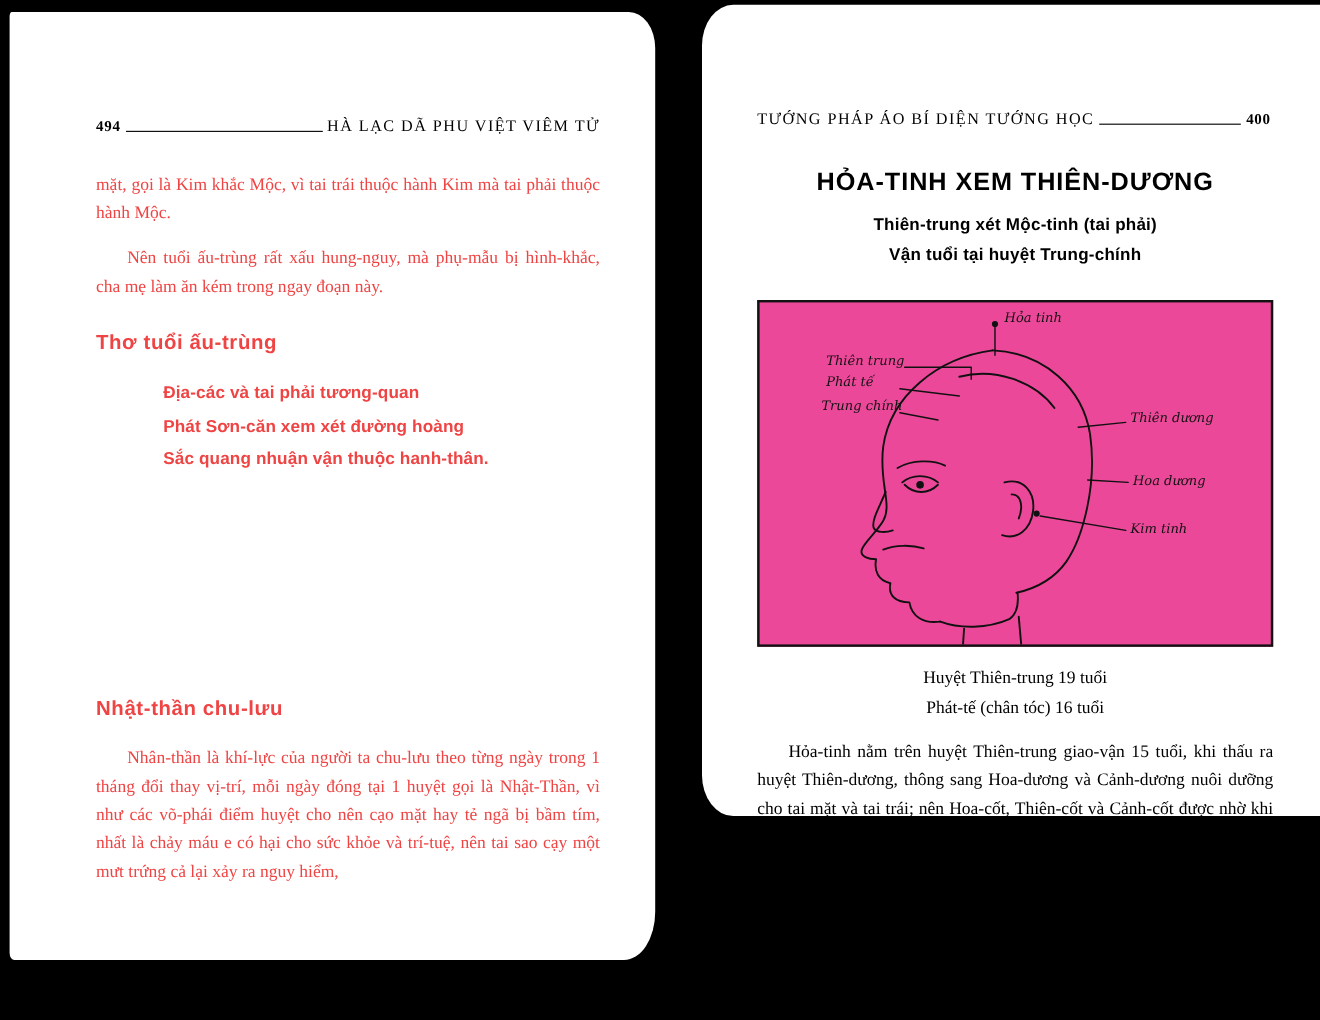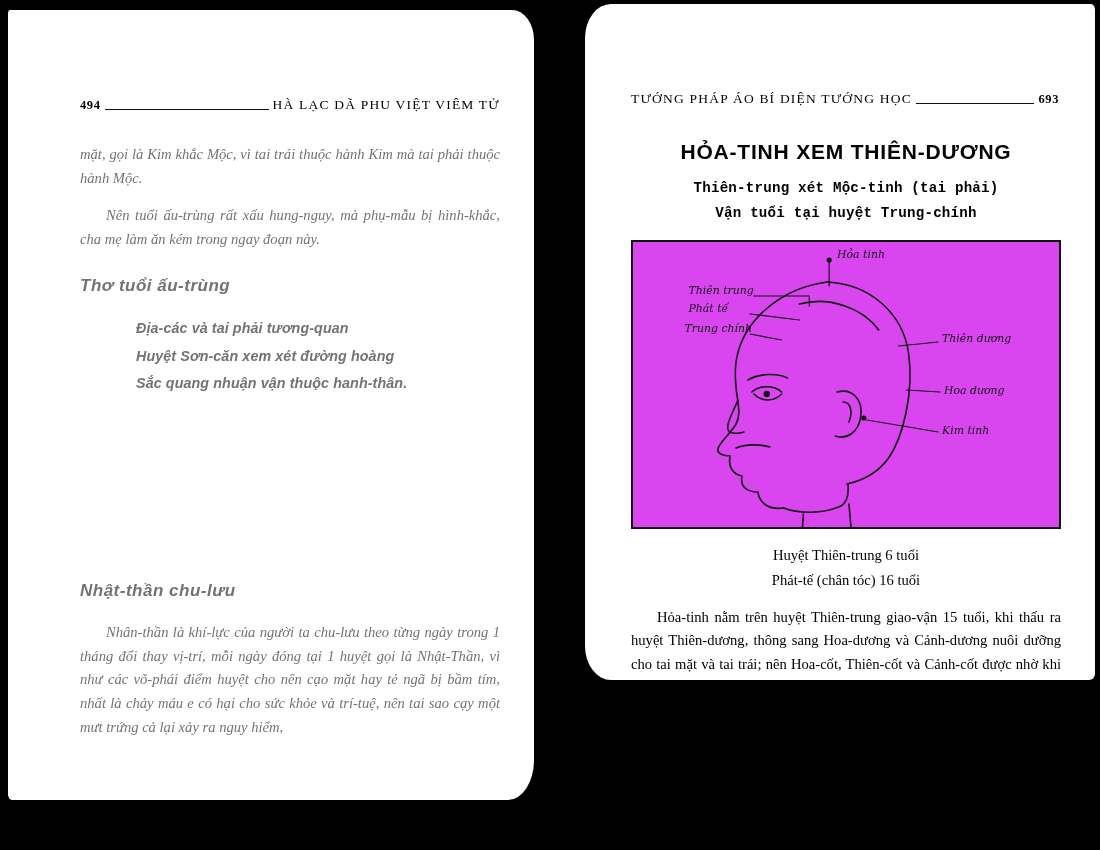--- a/index.html
+++ b/index.html
@@ -11,20 +11,21 @@
     width: 1100px;
     height: 850px;
     position: relative;
     overflow: hidden;
     font-family: "Liberation Serif", serif;
   }
   .page {
     position: absolute;
     background: #ffffff;
     overflow: hidden;
+    padding-left: 12px;
   }
   
   #left-page {
     left: 8px;
     top: 10px;
     width: 526px;
     height: 790px;
     border-radius: 2px 22px 26px 4px / 4px 30px 40px 6px;
     box-shadow: inset 0 0 0 0 #fff;
   }
@@ -85,22 +86,21 @@
     line-height: 1;
     padding-bottom: 1px;
   }
 
   
   .body-col {
     position: absolute;
     font-size: 14.6px;
     line-height: 1.62;
     text-align: justify;
-    color: #737373;
-    font-style: italic;
+    color: #ef4444;
   }
   #left-page .body-col { left: 72px; top: 133px; width: 420px; }
 
   p.para { margin: 0 0 14px 0; text-indent: 0; }
   p.indent { text-indent: 26px; }
 
   h2.section-head {
     text-align: left;
     font-size: 17px;
     font-weight: bold;
@@ -130,34 +130,34 @@
     text-align: center;
     font-family: "Liberation Sans", sans-serif;
     font-weight: bold;
     font-size: 21px;
     letter-spacing: .8px;
     margin: 0 0 12px 0;
     white-space: nowrap;
   }
   .subtitle {
     text-align: center;
-    font-family: Liberation Mono, monospace;
+    font-family: Liberation Sans, sans-serif;
     font-weight: bold;
     font-size: 14.2px;
     line-height: 1.75;
     margin: 0;
     letter-spacing: .2px;
   }
 
   .figure-box {
     position: relative;
-    margin: 14px 0 0 0;
+    margin: 24px 0 0 0;
     border: 2.2px solid #111;
     height: 285px;
-    background: #d946ef;
+    background: #ec4899;
   }
   .figure-box svg { position: absolute; inset: 0; width: 100%; height: 100%; }
 
   .fig-caption {
     text-align: center;
     font-size: 14.6px;
     line-height: 1.75;
     margin: 14px 0 12px 0;
   }
 
@@ -184,41 +184,41 @@
     </div>
 
     <div class="body-col">
       <p class="para">mặt, gọi là Kim khắc Mộc, vì tai trái thuộc hành Kim mà tai phải thuộc hành Mộc.</p>
       <p class="para indent">Nên tuổi ấu-trùng rất xấu hung-nguy, mà phụ-mẫu bị hình-khắc, cha mẹ làm ăn kém trong ngay đoạn này.</p>
 
       <h2 class="section-head sans">Thơ tuổi ấu-trùng</h2>
 
       <div class="poem">
         <div>Địa-các và tai phải tương-quan</div>
-        <div>Huyệt Sơn-căn xem xét đường hoàng</div>
+        <div>Phát Sơn-căn xem xét đường hoàng</div>
         <div>Sắc quang nhuận vận thuộc hanh-thân.</div>
       </div>
 
       <div class="gap-block"></div>
 
       <h2 class="section-head">Nhật-thần chu-lưu</h2>
 
       <p class="para indent">Nhân-thần là khí-lực của người ta chu-lưu theo từng ngày trong 1 tháng đổi thay vị-trí, mỗi ngày đóng tại 1 huyệt gọi là Nhật-Thần, vì như các võ-phái điểm huyệt cho nên cạo mặt hay tẻ ngã bị bầm tím, nhất là chảy máu e có hại cho sức khỏe và trí-tuệ, nên tai sao cạy một mưt trứng cả lại xảy ra nguy hiểm,</p>
     </div>
 
   </div>
 </div>
 
 <div class="page" id="right-page">
   <div class="page-inner">
 
     <div class="pg-header">
       <span class="hdr-title">TƯỚNG PHÁP ÁO BÍ DIỆN TƯỚNG HỌC</span>
       <span class="hdr-rule"></span>
-      <span class="pg-num">693</span>
+      <span class="pg-num">400</span>
     </div>
 
     <div class="r-body">
 
       <h1 class="title-main">HỎA-TINH XEM THIÊN-DƯƠNG</h1>
 
       <div class="subtitle">
         <div>Thiên-trung xét Mộc-tinh (tai phải)</div>
         <div>Vận tuổi tại huyệt Trung-chính</div>
       </div>
@@ -278,21 +278,21 @@
             <text x="312" y="192">Kim tinh</text>
           </g>
           <g fill="#111" stroke="none">
             <circle cx="198" cy="18" r="2.6"></circle>
             <circle cx="233" cy="176" r="2.6"></circle>
           </g>
         </svg>
       </div>
 
       <div class="fig-caption">
-        <div>Huyệt Thiên-trung 6 tuổi</div>
+        <div>Huyệt Thiên-trung 19 tuổi</div>
         <div>Phát-tế (chân tóc) 16 tuổi</div>
       </div>
 
       <p class="r-para">Hỏa-tinh nằm trên huyệt Thiên-trung giao-vận 15 tuổi, khi thấu ra huyệt Thiên-dương, thông sang Hoa-dương và Cảnh-dương nuôi dưỡng cho tai mặt và tai trái; nên Hoa-cốt, Thiên-cốt và Cảnh-cốt được nhờ khi thể mới có chân tóc thẳng ngay, có bờ góc phân minh mà hai tai nằm cao hơn lông mày, chiếu tỏa vào trán, tuổi 15 — 16 sẽ là vận-tốt, ấu-thời không tật bệnh dễ</p>
 
     </div>
   </div>
 </div>
 
 </body></html>

